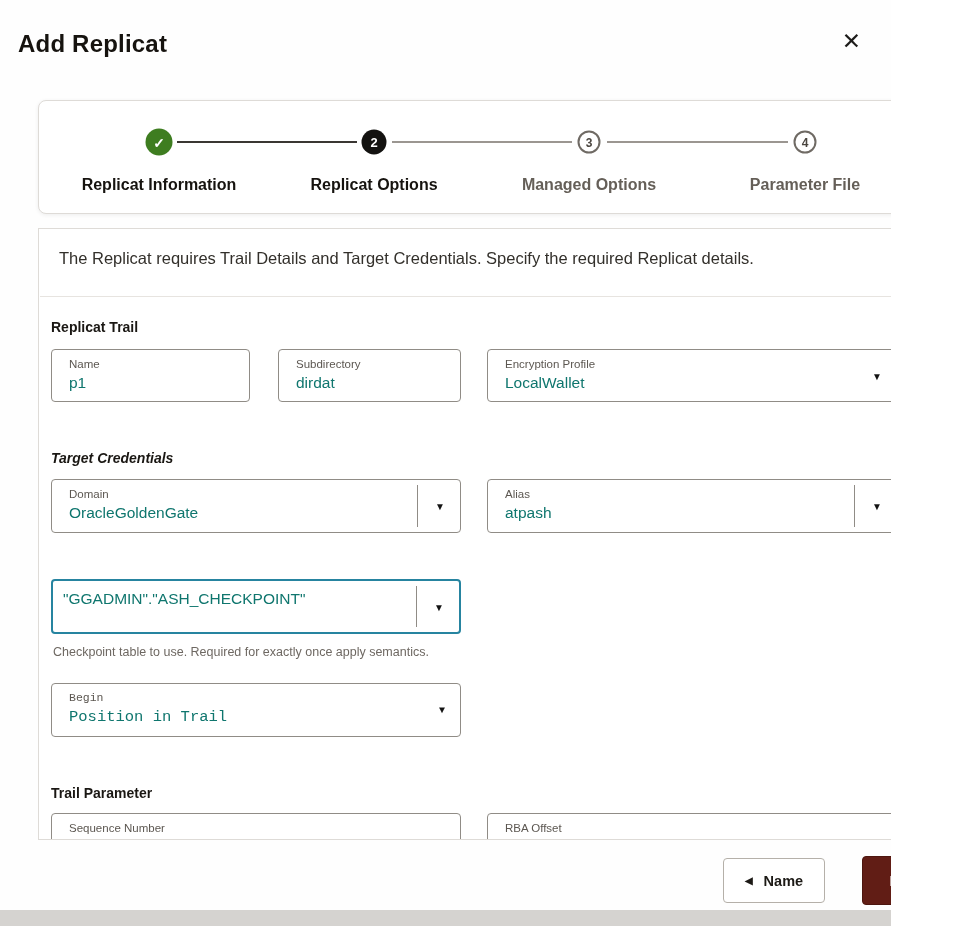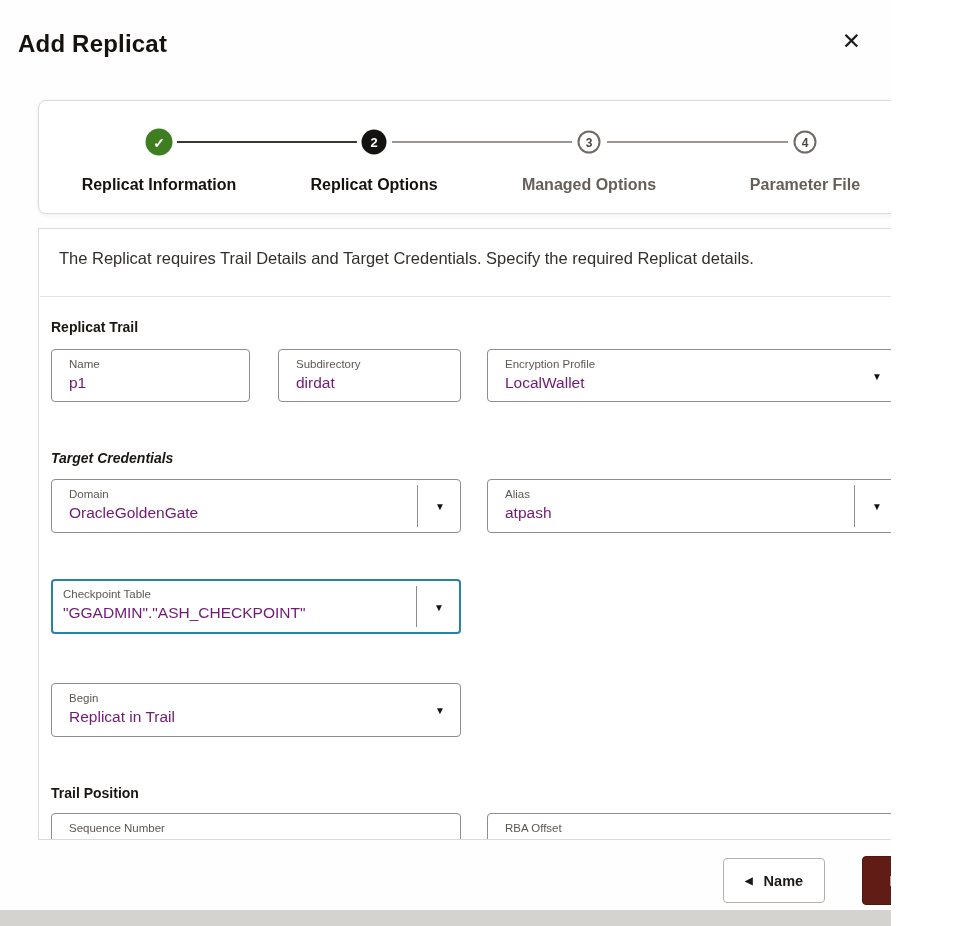--- a/index.html
+++ b/index.html
@@ -33,21 +33,21 @@
   .content-card { position:absolute; left:38px; top:228px; width:885px; height:612px; background:#fff;
                   border:1px solid #dedbd7; border-radius:0; overflow:hidden; }
   .description { position:absolute; left:20px; top:20px; font-size:16.5px; color:#33302b; }
   .divider { position:absolute; left:1px; right:1px; top:67px; height:1px; background:#e7e4e0; }
   .section-heading { position:absolute; font-size:14px; font-weight:700; color:#1a1713; }
 
   
   .field { position:absolute; background:#fff; border:1px solid #908c86; border-radius:4px; padding:7px 17px 0; }
   .field.focused { border:2px solid #2684a0; padding:6px 10px 0; }
   .field-label { font-size:11.5px; color:#5c5751; line-height:14px; }
-  .field-value { font-size:15.5px; color:#701a75; line-height:20px; margin-top:2px; white-space:nowrap; }
+  .field-value { font-size:15.5px; color:#0f766e; line-height:20px; margin-top:2px; white-space:nowrap; }
   .dd-arrow { position:absolute; right:15px; top:50%; transform:translateY(-50%); font-size:10px; color:#131313; }
   .dd-divider { position:absolute; right:42px; top:5px; bottom:5px; width:1px; background:#908c86; }
   .help-text { position:absolute; font-size:12.5px; color:#6e6862; }
 
   
   .scroll-arrow { position:absolute; left:955px; font-size:9px; color:#9a948e; }
   .scroll-up { top:229px; }
   .scroll-down { top:818px; }
 
   
@@ -122,33 +122,33 @@
     </div>
 
     <div class="field" style="left:448px; top:250px; width:411px; height:54px;">
       <div class="field-label">Alias</div>
       <div class="field-value">atpash</div>
       <div class="dd-divider"></div>
       <div class="dd-arrow">▼</div>
     </div>
 
     <div class="field focused" style="left:12px; top:350px; width:410px; height:55px;">
-      <div class="field-label">Checkpoint Table</div>
       <div class="field-value">"GGADMIN"."ASH_CHECKPOINT"</div>
       <div class="dd-divider"></div>
       <div class="dd-arrow">▼</div>
     </div>
+    <div class="help-text" style="left:14px; top:416px;">Checkpoint table to use. Required for exactly once apply semantics.</div>
 
-    <div class="field" style="left:12px; top:454px; width:410px; height:54px;">
+    <div class="field" style="left:12px; top:454px; width:410px; height:54px;font-family:Liberation Mono, monospace;">
       <div class="field-label">Begin</div>
-      <div class="field-value">Replicat in Trail</div>
+      <div class="field-value">Position in Trail</div>
       <div class="dd-arrow">▼</div>
     </div>
 
-    <div class="section-heading" style="left:12px; top:556px;">Trail Position</div>
+    <div class="section-heading" style="left:12px; top:556px;">Trail Parameter</div>
 
     <div class="field" style="left:12px; top:584px; width:410px; height:53px;">
       <div class="field-label">Sequence Number</div>
     </div>
 
     <div class="field" style="left:448px; top:584px; width:411px; height:53px;">
       <div class="field-label">RBA Offset</div>
     </div>
   </div>
 

